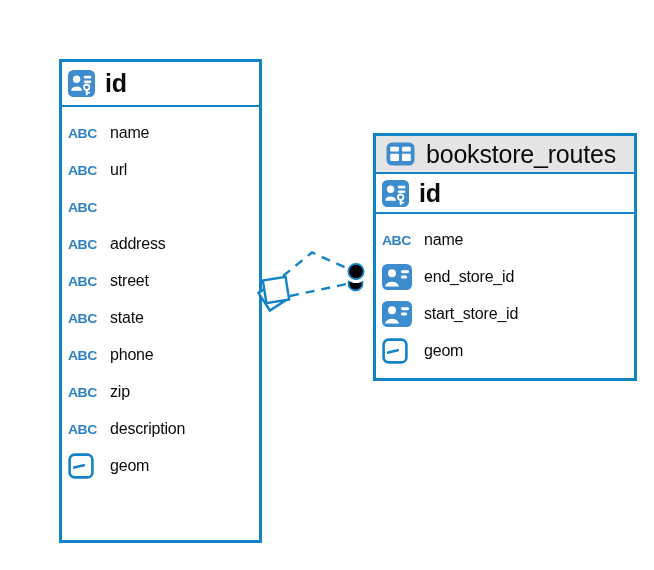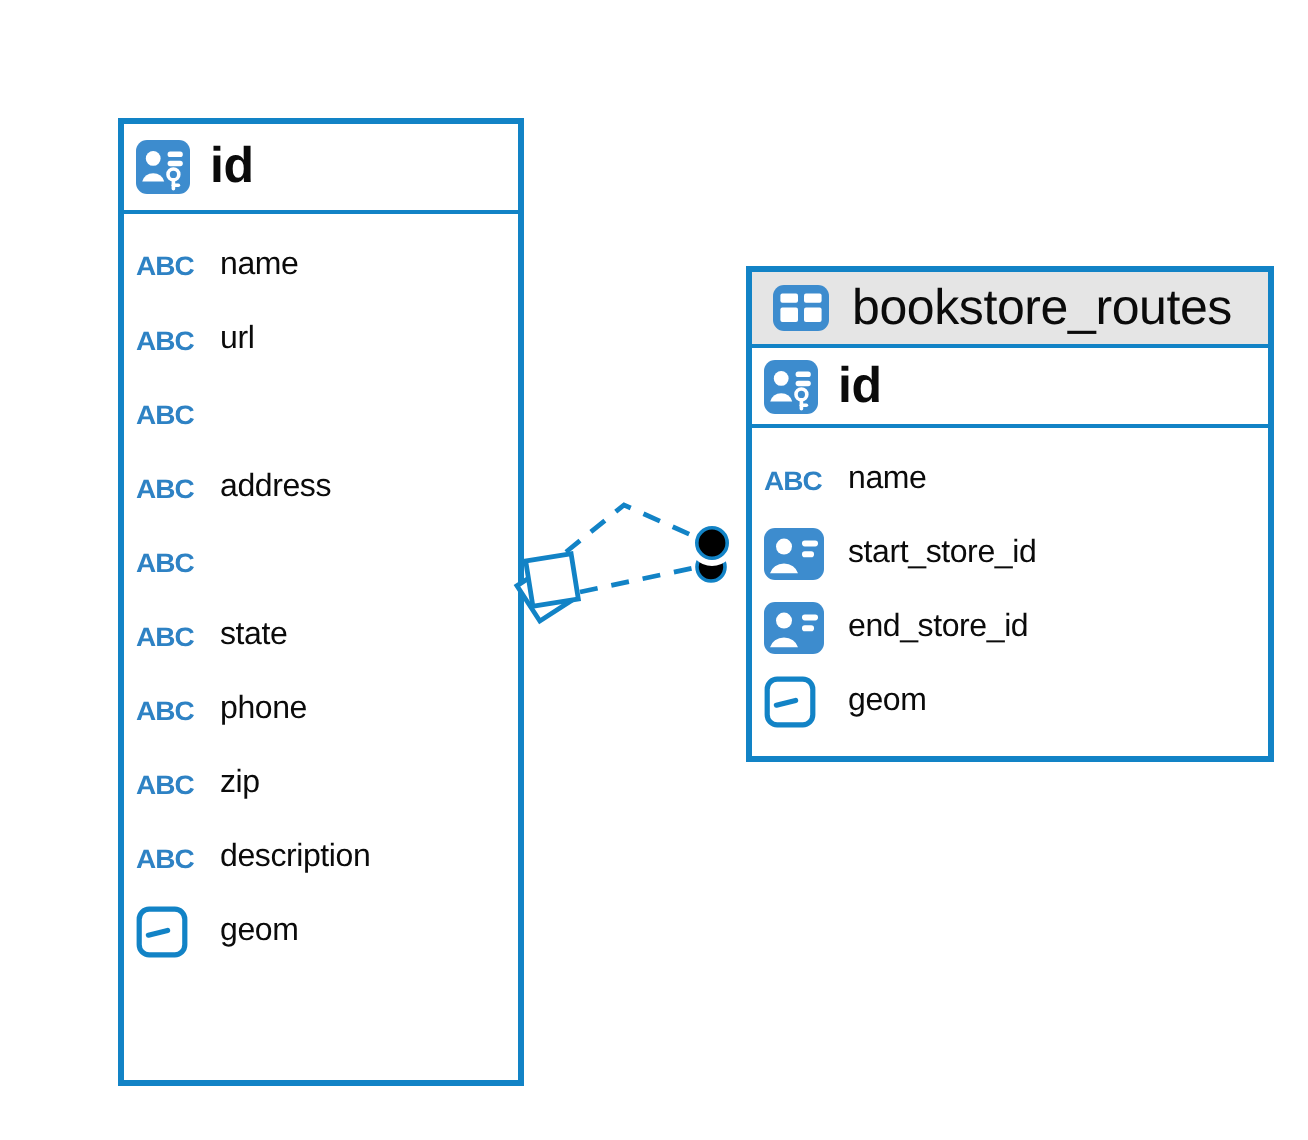--- a/index.html
+++ b/index.html
@@ -133,20 +133,21 @@
         <div class="col-row">
           <span class="icon-slot">
             <span class="abc-icon">ABC</span>
           </span>
           <span class="col-label">address</span>
         </div>
         <div class="col-row">
           <span class="icon-slot">
             <span class="abc-icon">ABC</span>
           </span>
+          <span class="col-label">street</span>
         </div>
         <div class="col-row">
           <span class="icon-slot">
             <span class="abc-icon">ABC</span>
           </span>
           <span class="col-label">state</span>
         </div>
         <div class="col-row">
           <span class="icon-slot">
             <span class="abc-icon">ABC</span>
@@ -195,29 +196,29 @@
             <span class="abc-icon">ABC</span>
           </span>
           <span class="col-label">name</span>
         </div>
         <div class="col-row">
           <span class="icon-slot">
             <svg class="ref-icon">
               <use href="#sym-ref"></use>
             </svg>
           </span>
-          <span class="col-label">start_store_id</span>
+          <span class="col-label">end_store_id</span>
         </div>
         <div class="col-row">
           <span class="icon-slot">
             <svg class="ref-icon">
               <use href="#sym-ref"></use>
             </svg>
           </span>
-          <span class="col-label">end_store_id</span>
+          <span class="col-label">start_store_id</span>
         </div>
         <div class="col-row">
           <span class="icon-slot">
             <svg class="geom-icon">
               <use href="#sym-geom"></use>
             </svg>
           </span>
           <span class="col-label">geom</span>
         </div>
       </div>

